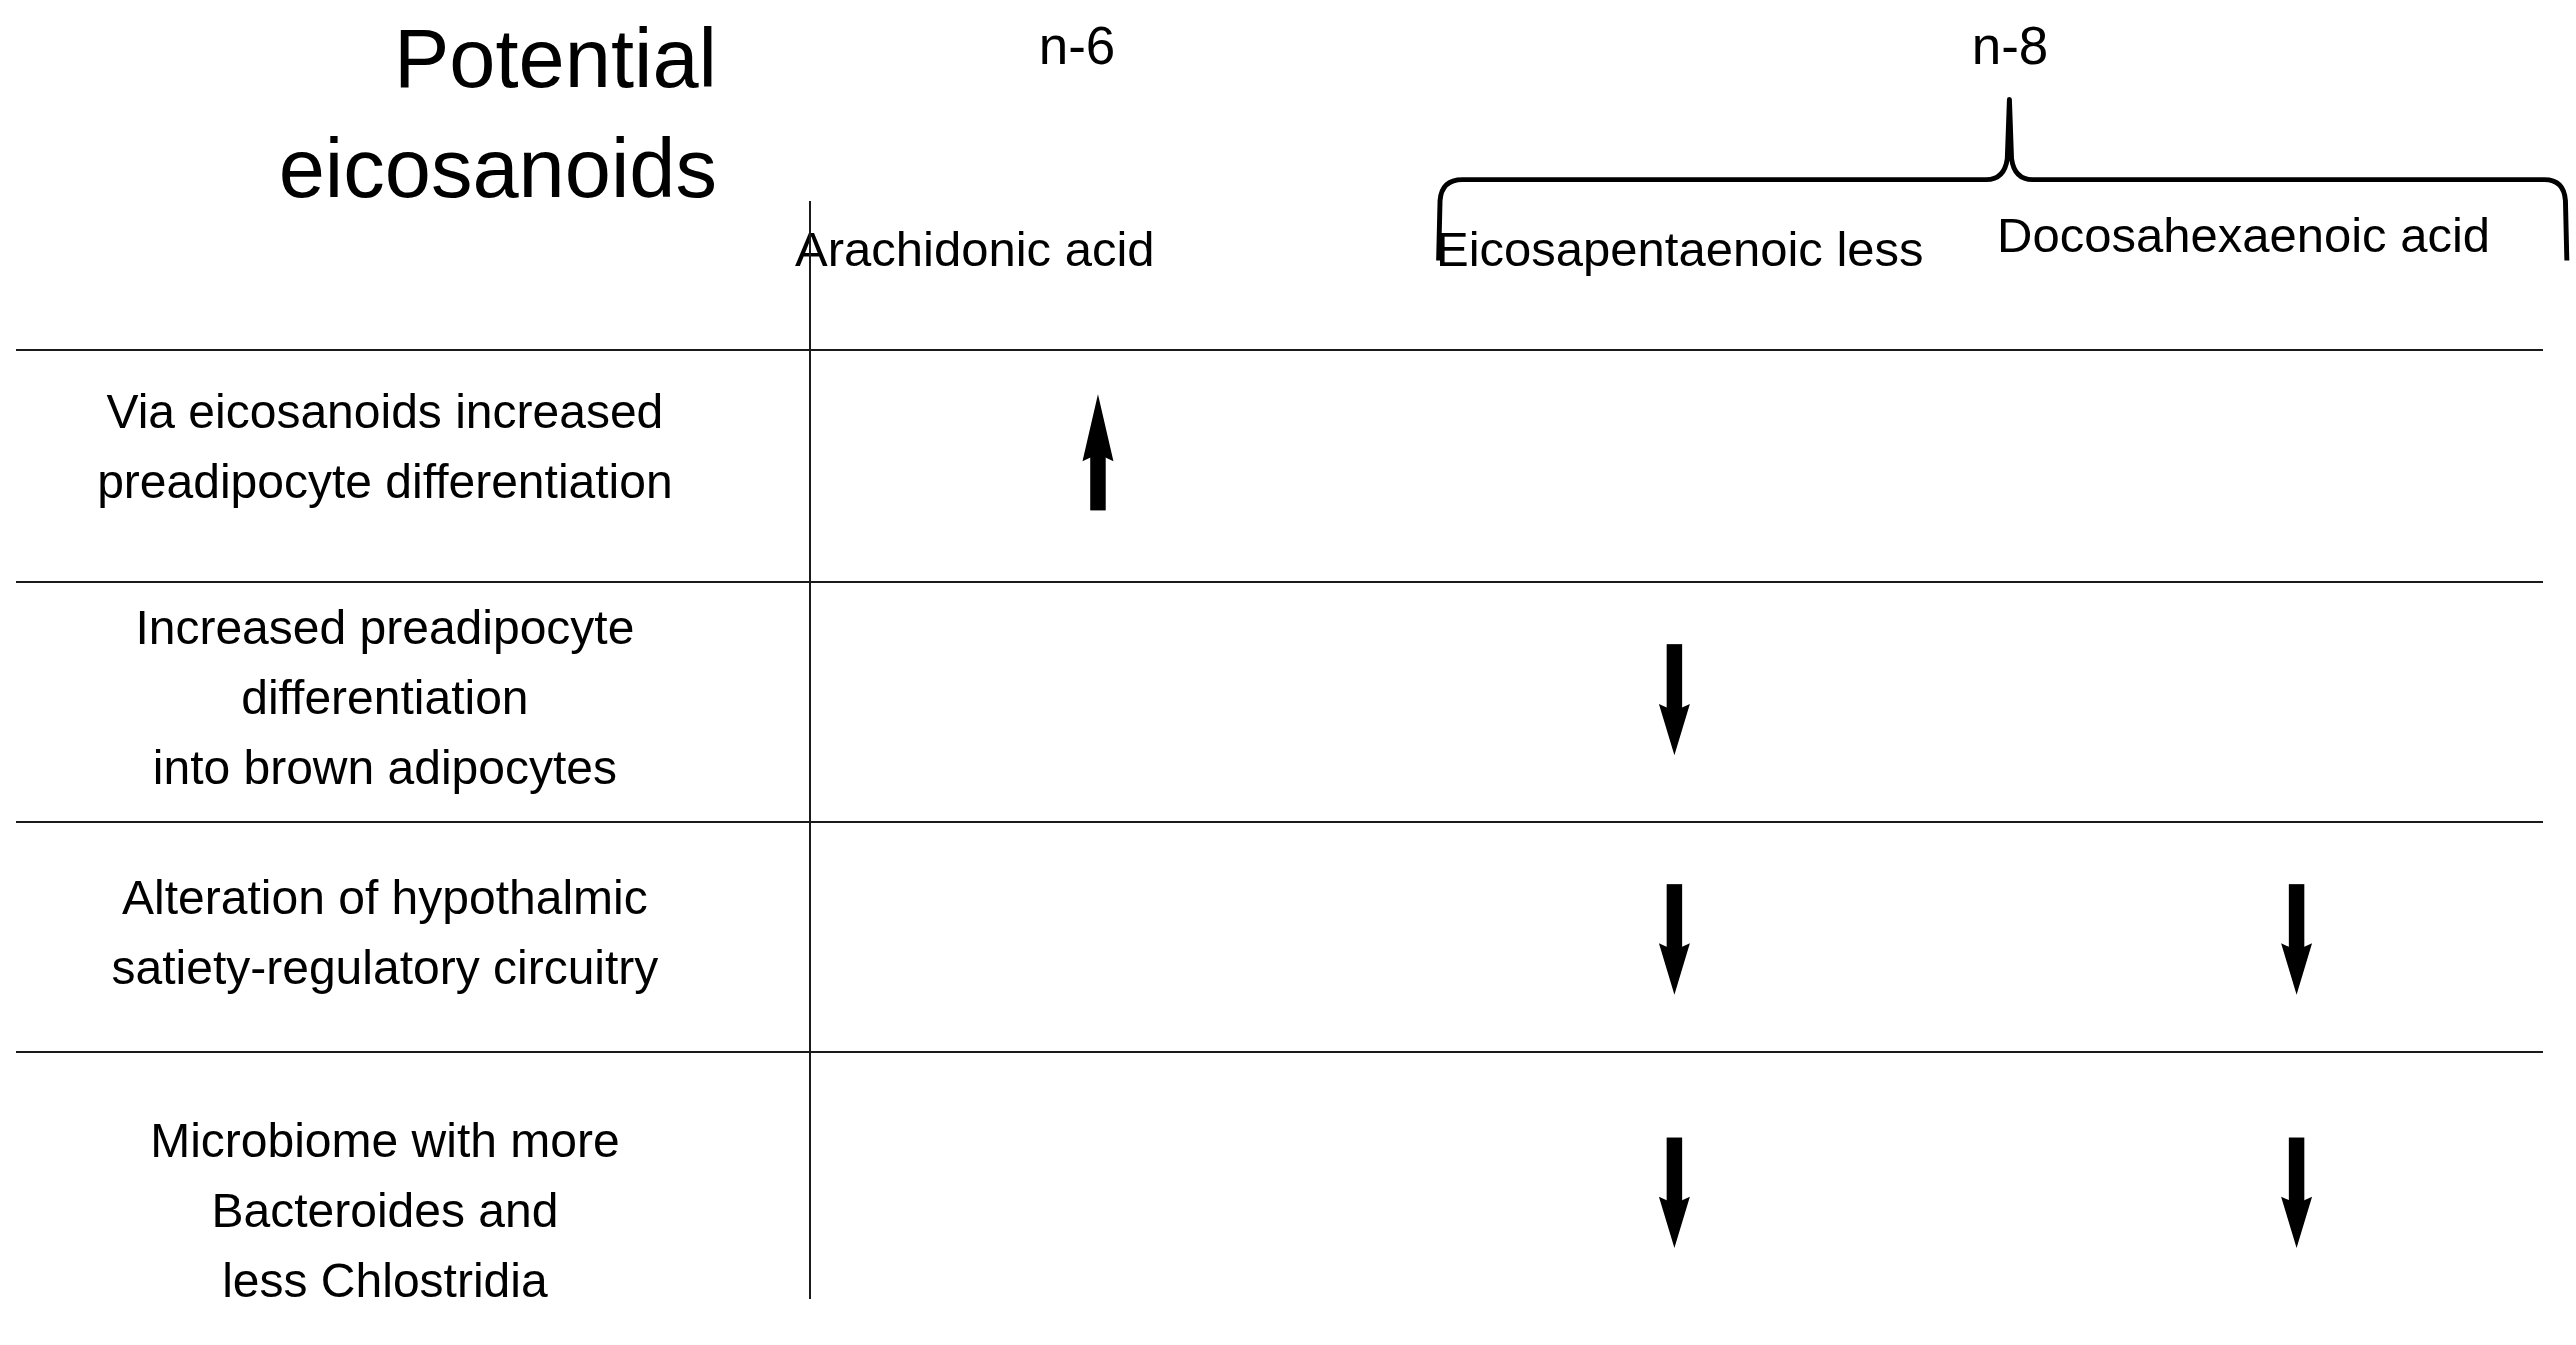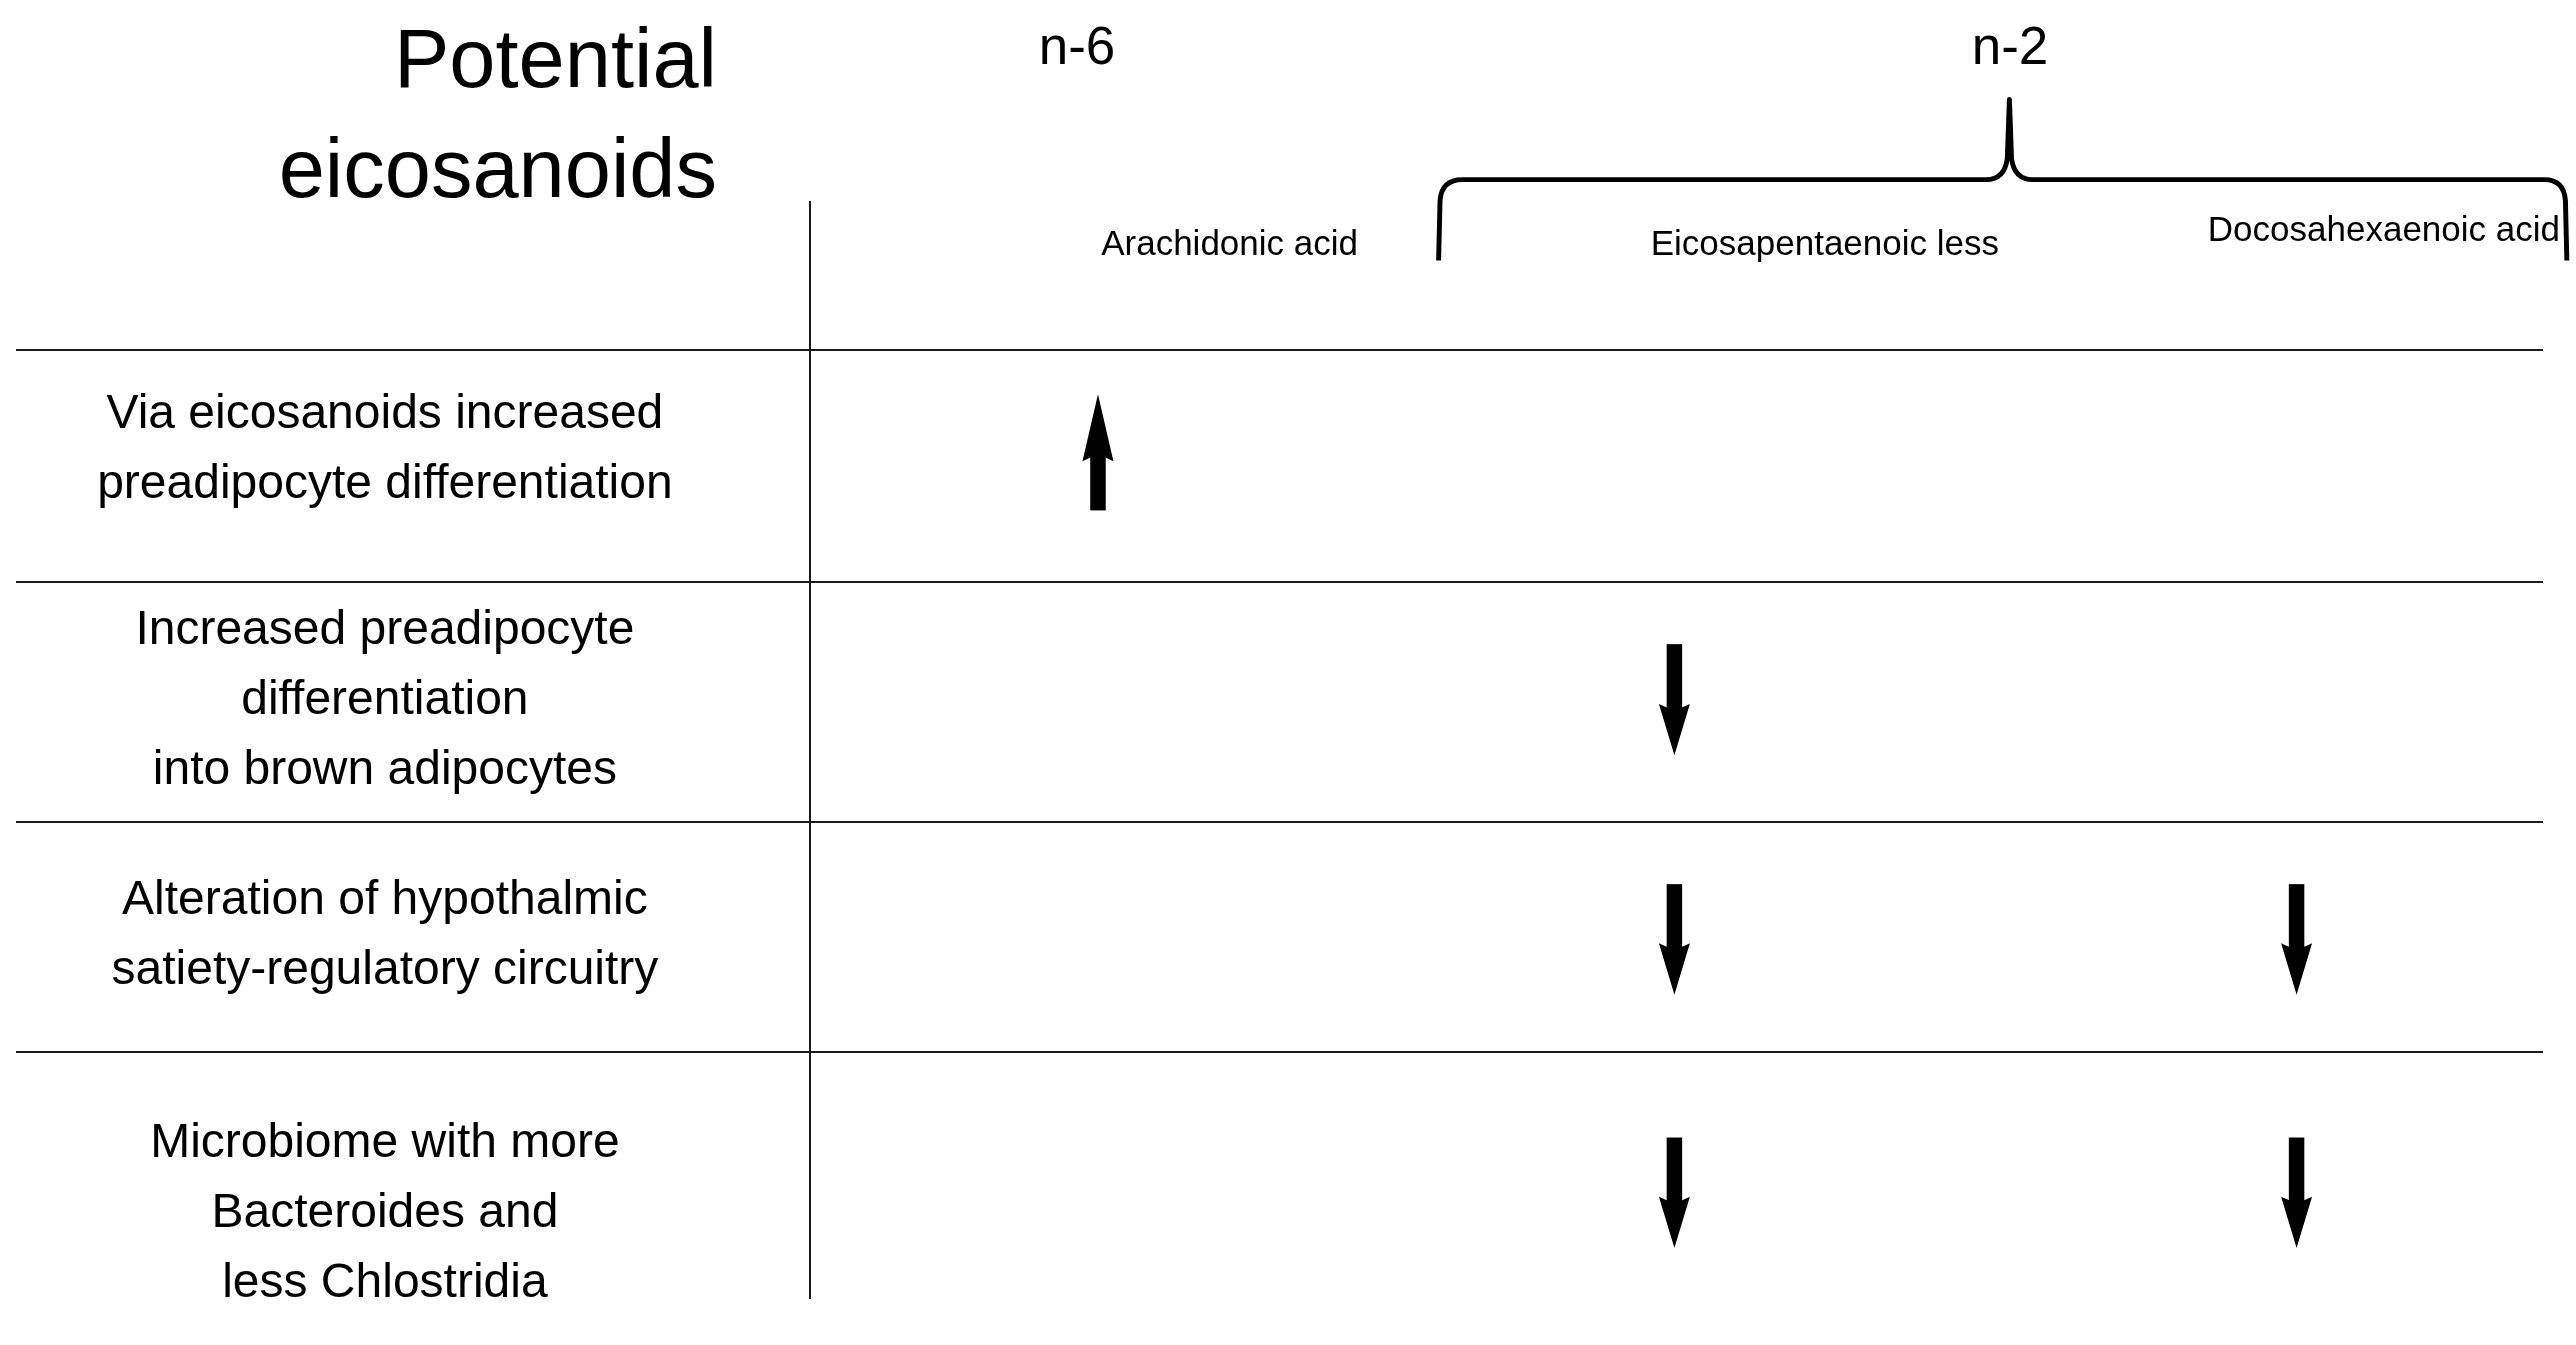--- a/index.html
+++ b/index.html
@@ -1,34 +1,34 @@
 <!DOCTYPE html>
 <html style="font-size:11.3px"><head>
 <meta charset="utf-8">
 <style>
   html, body { margin: 0; padding: 0; background: #ffffff; }
   body { width: 2576px; height: 1346px; position: relative; overflow: hidden;
          font-family: "Liberation Sans", "DejaVu Sans", sans-serif; color: #000; }
   .abs { position: absolute; }
   .title { font-size: 83px; line-height: 106px; text-align: right; width: 704px; left: 13px; }
   .group-label { font-size: 53px; line-height: 84px; text-align: center; width: 282px; }
-  .col-label { font-size: 35px; line-height: 56px; text-align: right; white-space: nowrap; width: 563px; }
+  .col-label { font-size: 49px; line-height: 56px; text-align: left; white-space: nowrap; width: 563px; margin-top: 6px; }
   .row-label { font-size: 48px; line-height: 70px; text-align: center; width: 774px; left: -2.1px; }
   .hline { height: 2.1px; background: #1a1a1a; left: 16px; width: 2527px; }
   .vline { width: 2.1px; background: #1a1a1a; left: 809px; top: 201px; height: 1098px; }
   svg.overlay { position: absolute; left: 0; top: 0; }
 </style>
 </head>
 <body>
 
 <div class="abs title" style="top:5.6px;">Potential</div>
 <div class="abs title" style="top:116px;">eicosanoids</div>
 
 <div class="abs group-label" style="left:936px; top:4.2px;">n-6</div>
-<div class="abs group-label" style="left:1869px; top:4.2px;">n-2</div>
+<div class="abs group-label" style="left:1869px; top:4.2px;">n-8</div>
 
 <div class="abs col-label" style="left:795px; top:215px;">Arachidonic acid</div>
 <div class="abs col-label" style="left:1436px; top:215px;">Eicosapentaenoic less</div>
 <div class="abs col-label" style="left:1997px; top:201px;">Docosahexaenoic acid</div>
 
 <div class="abs vline"></div>
 <div class="abs hline" style="top:349px;"></div>
 <div class="abs hline" style="top:581px;"></div>
 <div class="abs hline" style="top:821px;"></div>
 <div class="abs hline" style="top:1051px;"></div>

